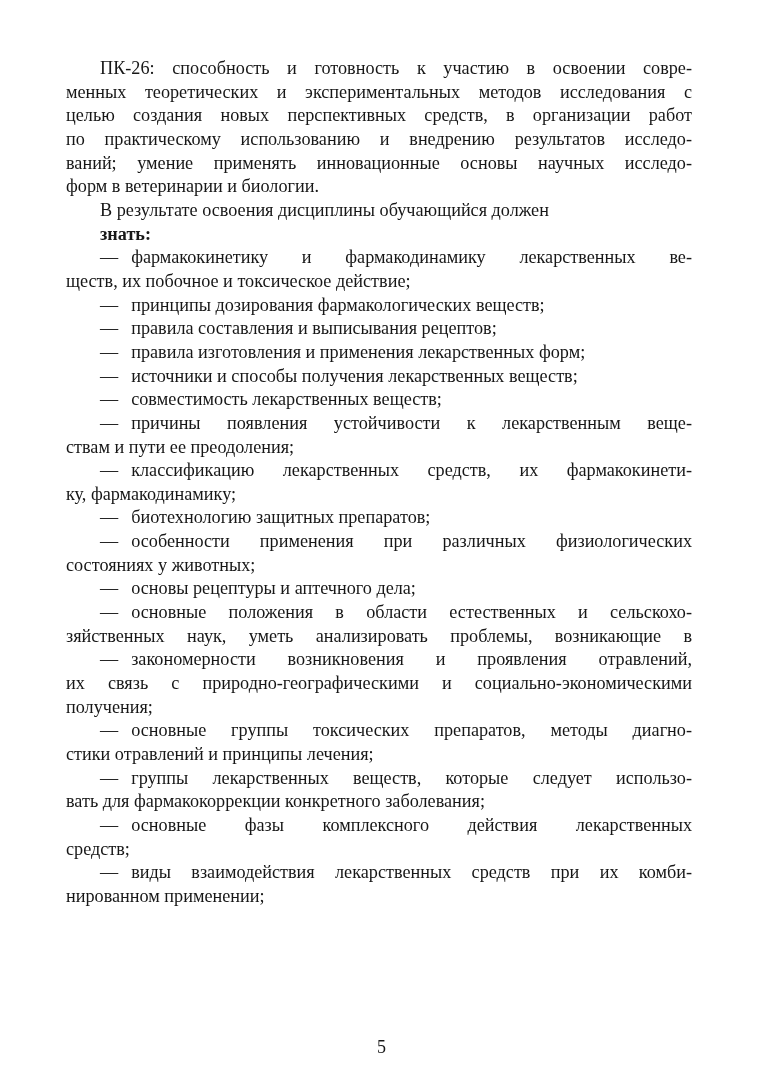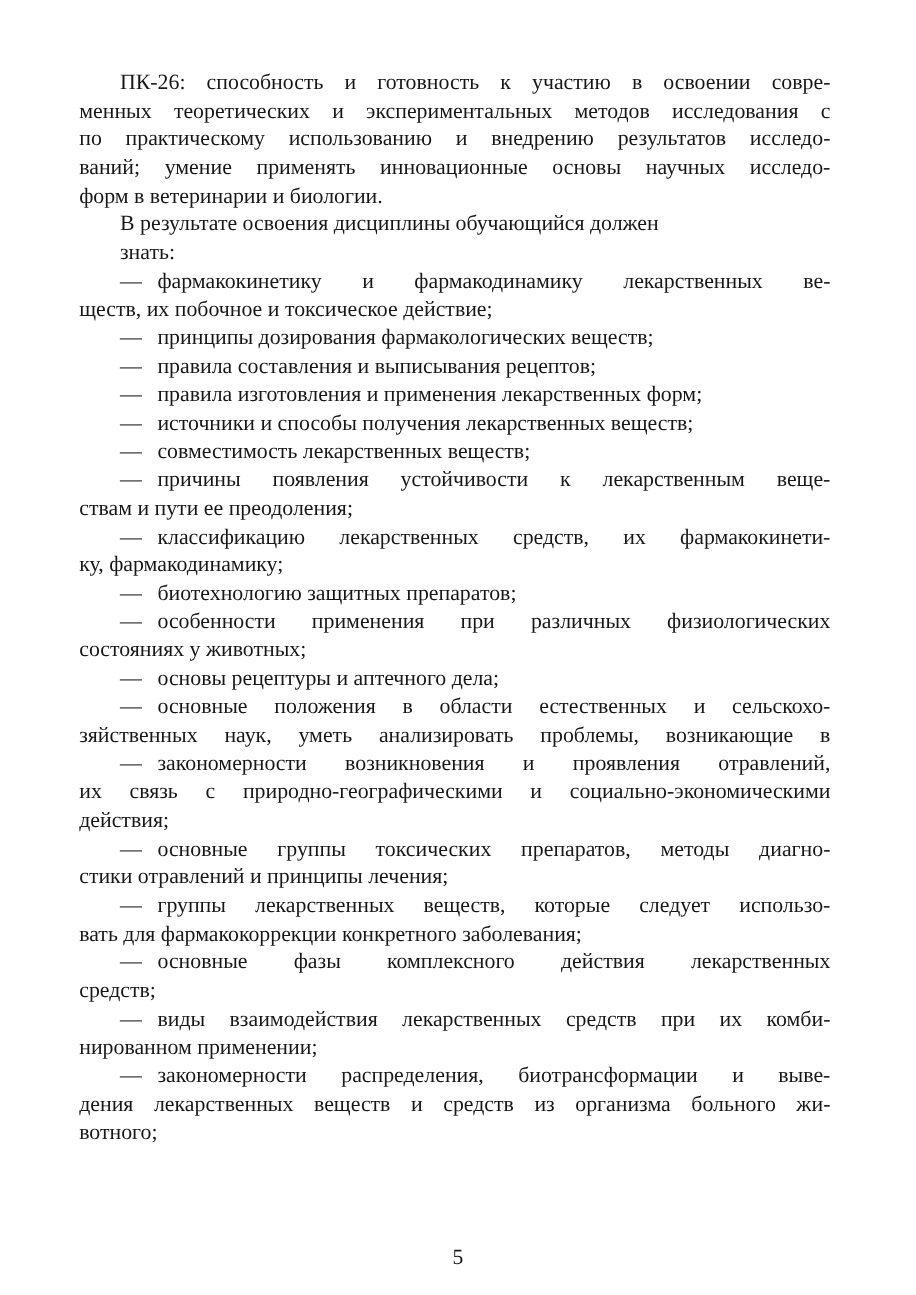--- a/index.html
+++ b/index.html
@@ -22,21 +22,21 @@
     top: 57px;
     width: 626px;
     font-size: 18.2px;
     line-height: 23.65px;
   }
   .block {
     margin: 0;
     padding: 0;
   }
   .block.bold {
-    font-weight: normal;
+    font-weight: bold;
   }
   .line {
     display: block;
     text-align: justify;
     text-align-last: justify;
   }
   .line.last {
     text-align-last: left;
   }
   .line.first {
@@ -56,20 +56,21 @@
   }
 </style>
 </head>
 <body>
 
 <div class="page">
   <div class="text-block">
       <p class="block">
         <span class="line first">ПК-26: способность и готовность к участию в освоении совре-</span>
         <span class="line">менных теоретических и экспериментальных методов исследования с</span>
+        <span class="line">целью создания новых перспективных средств, в организации работ</span>
         <span class="line">по практическому использованию и внедрению результатов исследо-</span>
         <span class="line">ваний; умение применять инновационные основы научных исследо-</span>
         <span class="line last">форм в ветеринарии и биологии.</span>
       </p>
       <p class="block">
         <span class="line first last">В результате освоения дисциплины обучающийся должен</span>
       </p>
       <p class="block bold">
         <span class="line first last">знать:</span>
       </p>
@@ -110,38 +111,33 @@
       <p class="block">
         <span class="line first last"><span class="dash">—</span>основы рецептуры и аптечного дела;</span>
       </p>
       <p class="block">
         <span class="line first"><span class="dash">—</span>основные положения в области естественных и сельскохо-</span>
         <span class="line">зяйственных наук, уметь анализировать проблемы, возникающие в</span>
       </p>
       <p class="block">
         <span class="line first"><span class="dash">—</span>закономерности возникновения и проявления отравлений,</span>
         <span class="line">их связь с природно-географическими и социально-экономическими</span>
-        <span class="line last">действия;</span>
+        <span class="line last">получения;</span>
       </p>
       <p class="block">
         <span class="line first"><span class="dash">—</span>основные группы токсических препаратов, методы диагно-</span>
         <span class="line last">стики отравлений и принципы лечения;</span>
       </p>
       <p class="block">
         <span class="line first"><span class="dash">—</span>группы лекарственных веществ, которые следует использо-</span>
         <span class="line last">вать для фармакокоррекции конкретного заболевания;</span>
       </p>
       <p class="block">
         <span class="line first"><span class="dash">—</span>основные фазы комплексного действия лекарственных</span>
         <span class="line last">средств;</span>
       </p>
       <p class="block">
         <span class="line first"><span class="dash">—</span>виды взаимодействия лекарственных средств при их комби-</span>
         <span class="line last">нированном применении;</span>
       </p>
-      <p class="block">
-        <span class="line first"><span class="dash">—</span>закономерности распределения, биотрансформации и выве-</span>
-        <span class="line">дения лекарственных веществ и средств из организма больного жи-</span>
-        <span class="line last">вотного;</span>
-      </p>
     </div>
   <div class="page-number">5</div>
 </div>
 
 </body></html>

